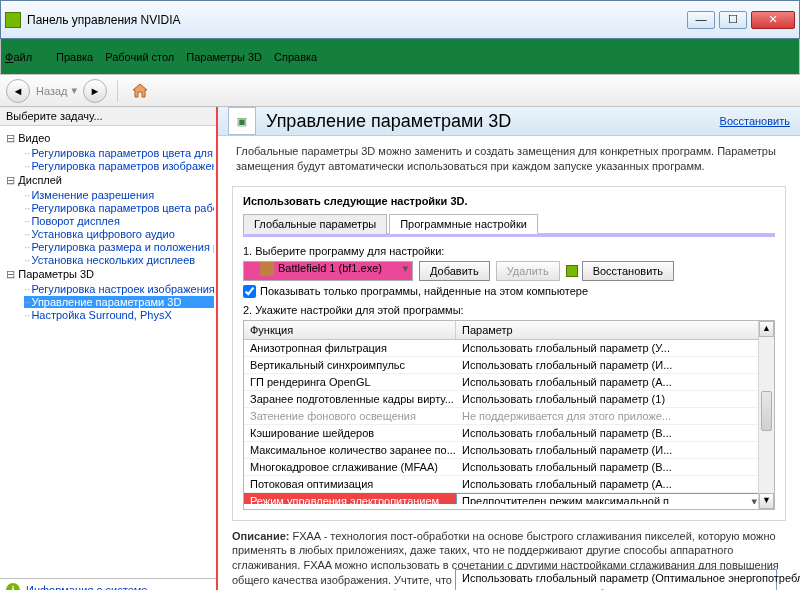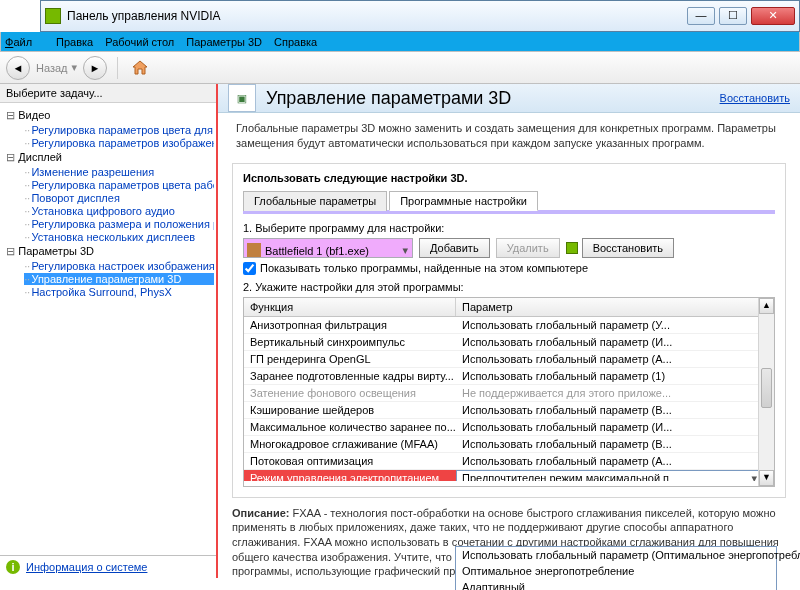--- a/index.html
+++ b/index.html
@@ -1,27 +1,27 @@
 <!DOCTYPE html>
 <html><head>
 <meta charset="utf-8">
 <style>
 * { box-sizing: border-box; margin: 0; padding: 0; font-family: "Segoe UI", Tahoma, sans-serif; font-size: 11px; }
 body { background: #fff; width: 800px; height: 590px; overflow: hidden; position: relative; }
 
 
-.titlebar { height: 32px; background: linear-gradient(#f7fbff,#dceaf8); border: 1px solid #5a7fa0; display: flex; align-items: center; padding: 0 4px; margin-left: 40px; }
+.titlebar { height: 39px; background: linear-gradient(#f7fbff,#dceaf8); border: 1px solid #5a7fa0; display: flex; align-items: center; padding: 0 4px; }
 .titlebar .nvicon { width: 16px; height: 16px; background: #76b900; margin-right: 6px; border: 1px solid #4a7800; }
 .titlebar .title { flex: 1; color: #000; font-size: 12px; }
 .titlebar .winbtns { display: flex; gap: 4px; }
 .winbtn { width: 28px; height: 18px; border: 1px solid #7a99b8; background: linear-gradient(#f5faff,#d5e6f5); border-radius: 2px; text-align: center; line-height: 14px; cursor: pointer; }
 .winbtn.close { background: linear-gradient(#f08080,#d43c3c); border-color: #a02020; color: #fff; width: 44px; }
 
 
-.menubar { height: 20px; border: 1px solid #c0c0c0; border-top: none; display: flex; align-items: center; padding: 0 4px; background: #0ea5e9; }
+.menubar { height: 36px; border: 1px solid #c0c0c0; border-top: none; display: flex; align-items: center; padding: 0 4px; background: #15803d; }
 .menubar span { margin-right: 12px; cursor: pointer; }
 .menubar span u { text-decoration: underline; }
 
 
 .toolbar { height: 32px; border-bottom: 1px solid #c0c0c0; display: flex; align-items: center; padding: 0 6px; background: linear-gradient(#fdfdfd,#ececec); gap: 6px; }
 .navbtn { width: 24px; height: 24px; border: 1px solid #b0b0b0; border-radius: 50%; background: linear-gradient(#fff,#e0e0e0); display:flex;align-items:center;justify-content:center; cursor:pointer; }
 .navback { display:flex; align-items:center; gap:4px; color:#888; }
 .homebtn { width: 24px; height: 24px; display:flex;align-items:center;justify-content:center; cursor:pointer; }
 
 
@@ -47,21 +47,21 @@
 .settingsbox { margin: 4px 14px; border:1px solid #d6d6d6; padding:8px 10px 10px 10px; background:#fff; position:relative; flex:1; overflow:visible; }
 .settingsbox .boxlabel { font-weight:bold; margin-bottom:6px; }
 
 
 .tabs { display:flex; border-bottom:4px solid #c4b5fd; margin-bottom:8px; }
 .tab { padding:3px 10px; border:1px solid #b8b8b8; border-bottom:none; background:#eee; margin-right:2px; cursor:pointer; position:relative; top:1px; }
 .tab.active { background:#fff; border-bottom:1px solid #fff; }
 
 .step { margin:4px 0; }
 .row { display:flex; align-items:center; gap:6px; margin:4px 0; }
-.combo { width:170px; height:20px; border:1px solid #abadb3; background:#f0abfc; display:flex;align-items:flex-end; padding:0 3px; position:relative; }
+.combo { width:170px; height:20px; border:1px solid #abadb3; background:#ec4899; display:flex;align-items:flex-start; padding:0 16px; position:relative; }
 .combo::after { content:"▾"; position:absolute; right:4px; color:#555; }
 .btn { height:20px; padding:0 10px; border:1px solid #8a8a8a; background:linear-gradient(#fdfdfd,#e5e5e5); cursor:pointer; }
 .btn:disabled { color:#999; border-color:#c0c0c0; }
 .nvrestore { display:flex;align-items:center;gap:4px; }
 .nvrestore .nvdot{width:12px;height:12px;background:#76b900;border:1px solid #4a7800;}
 .chk { display:flex; align-items:center; gap:4px; margin:4px 0 6px 0; }
 .chk input { width:13px;height:13px; }
 
 
 .gridwrap { border:1px solid #b8b8b8; height:190px; position:relative; overflow:hidden; }

